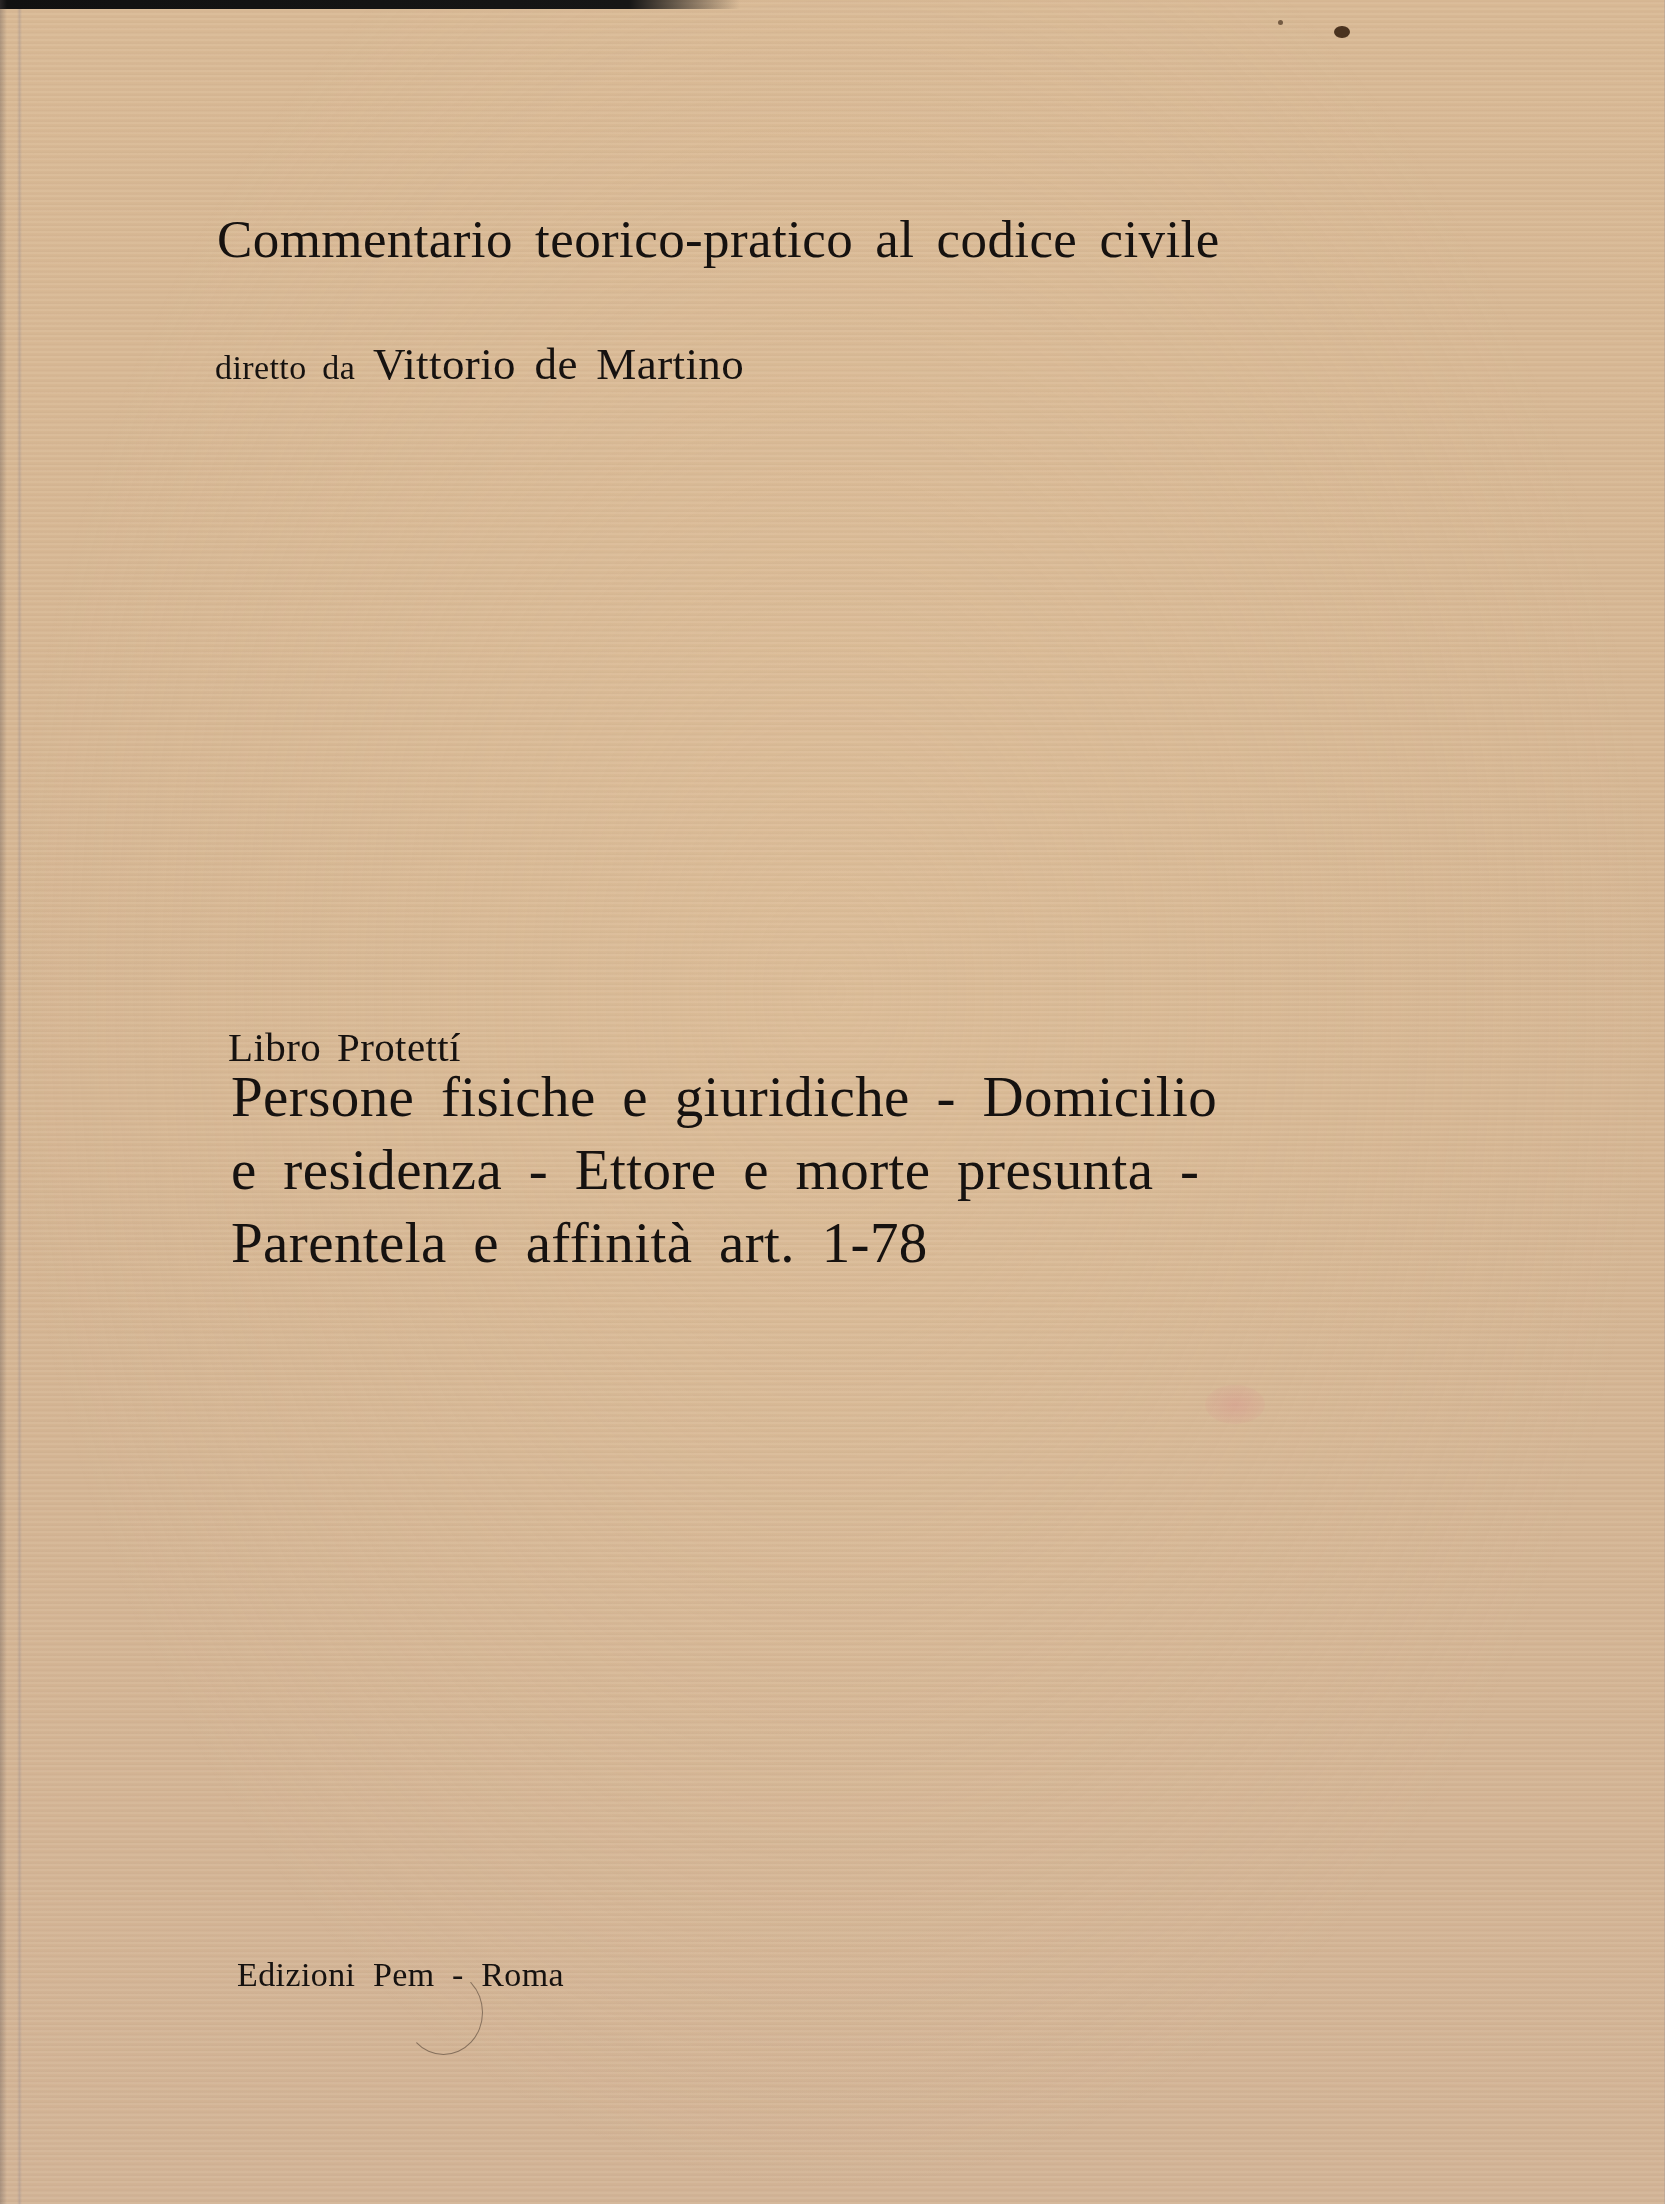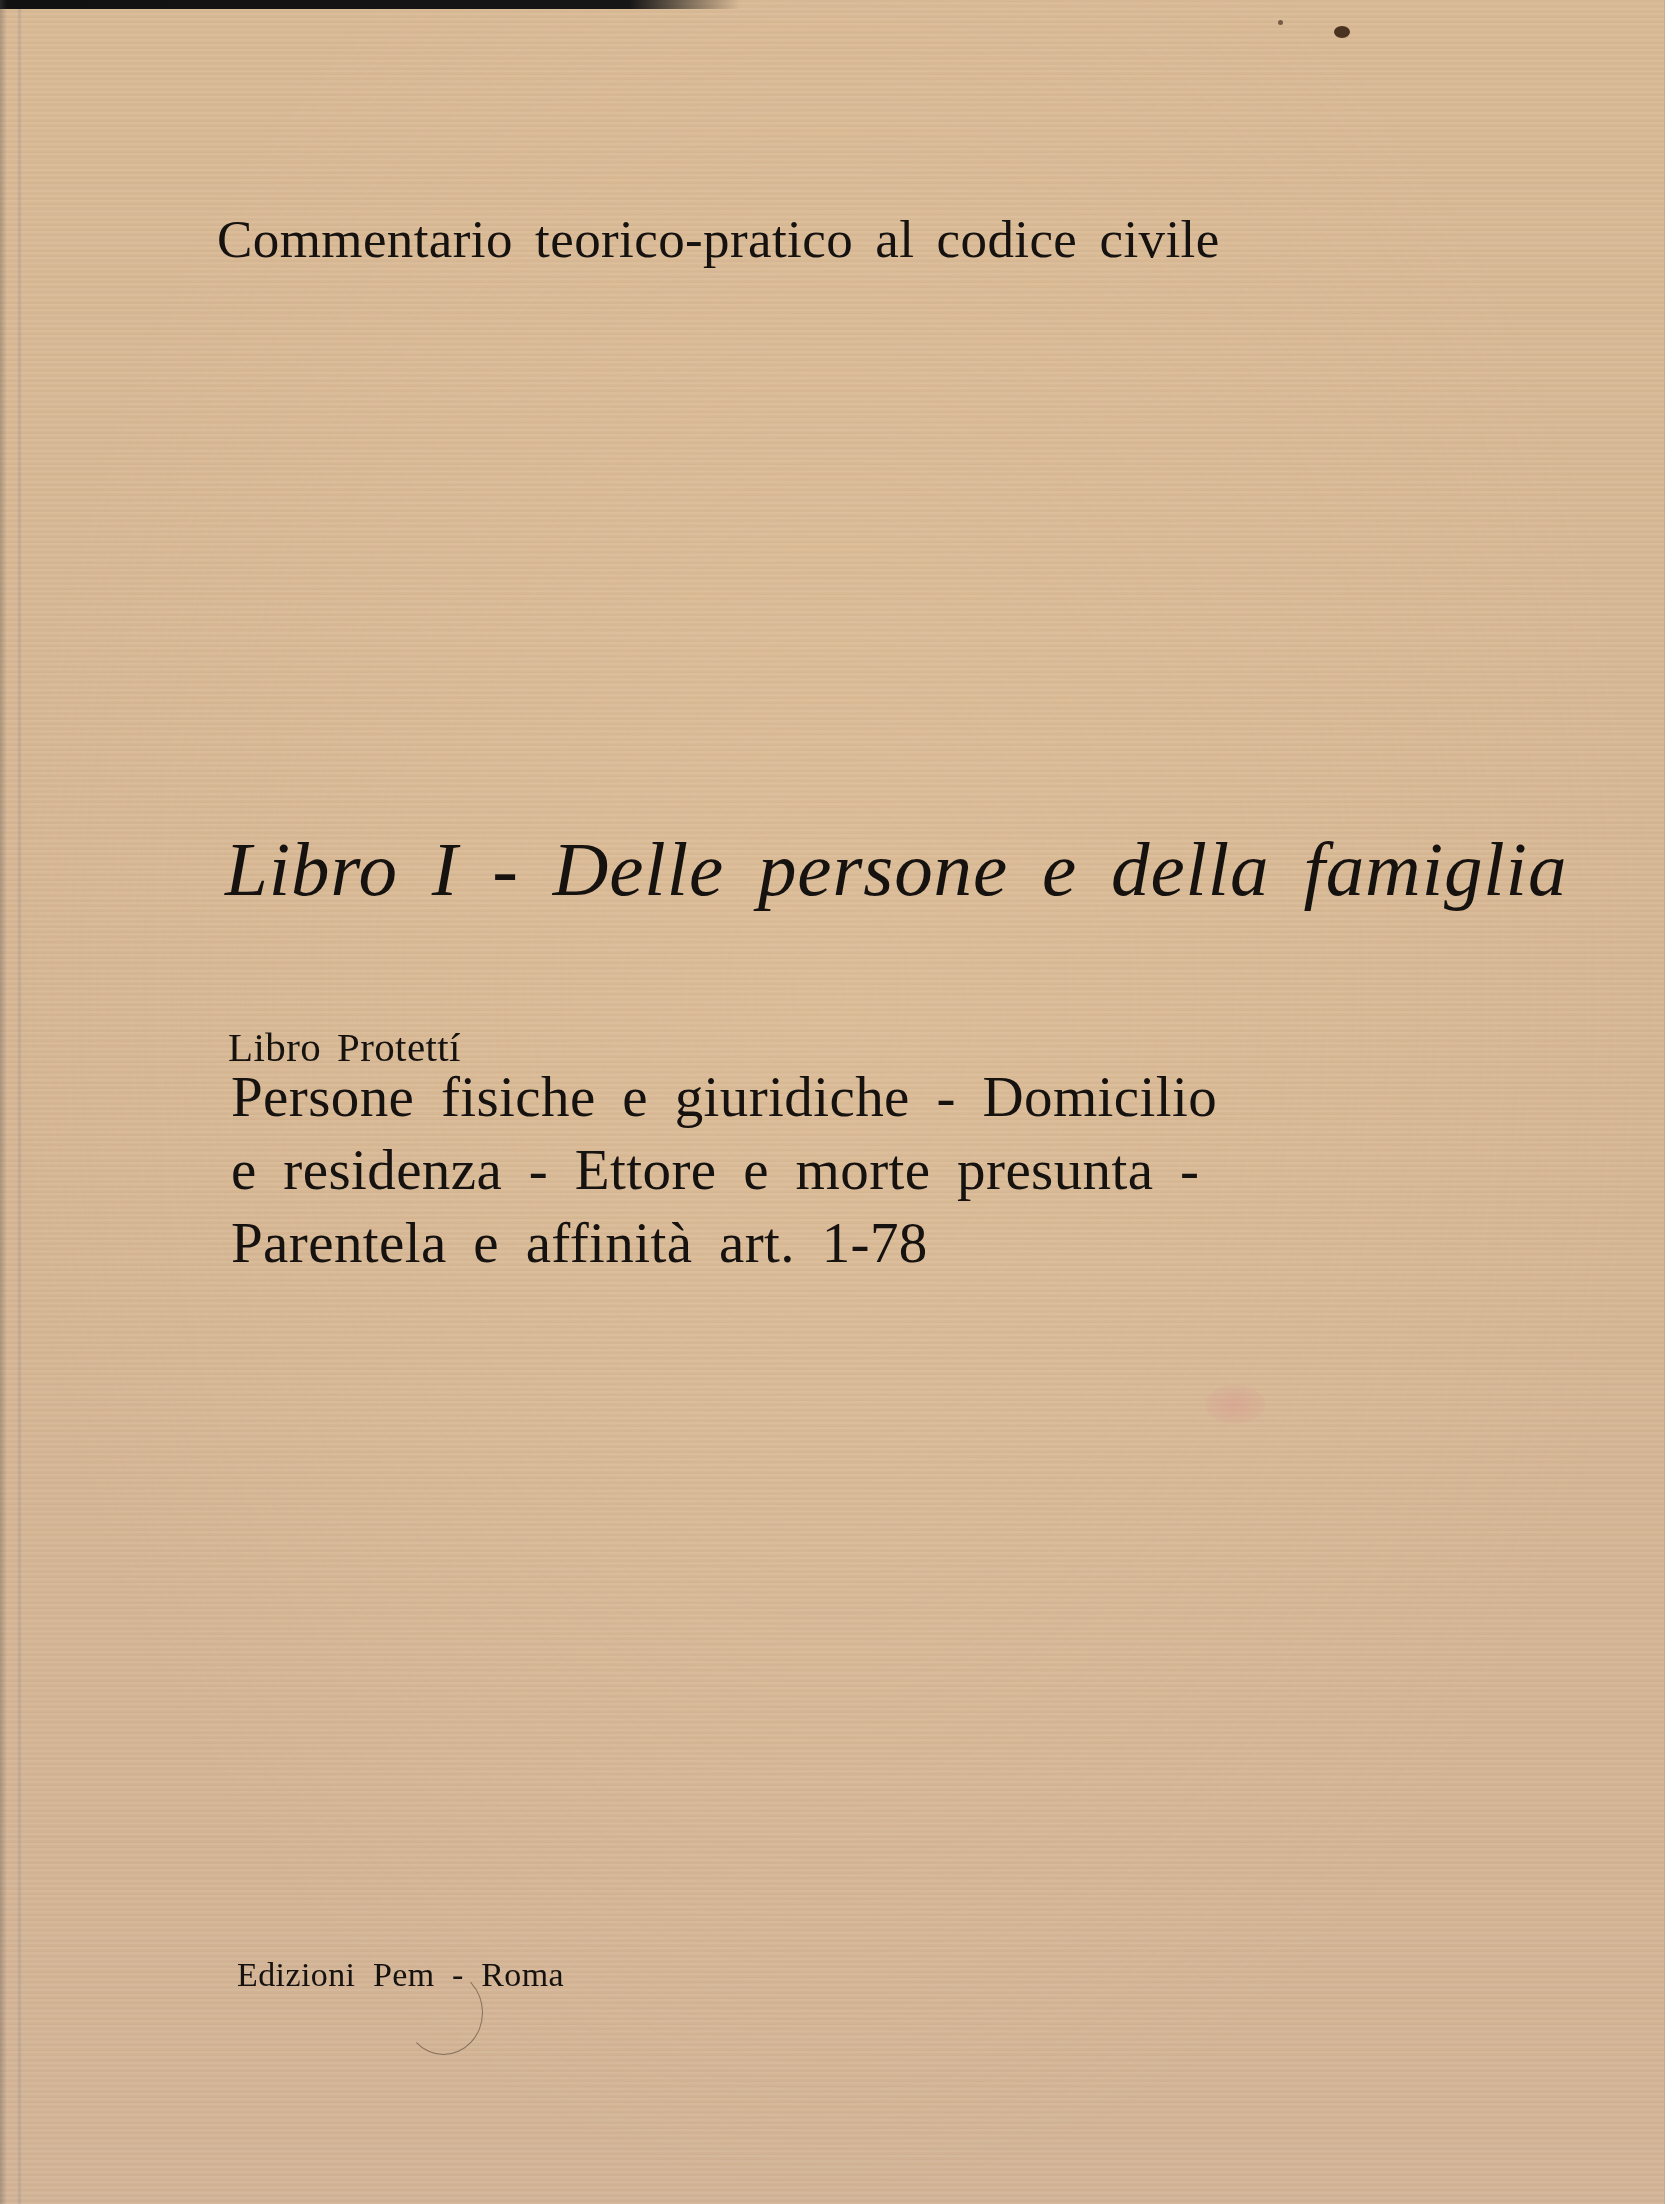--- a/index.html
+++ b/index.html
@@ -137,22 +137,25 @@
   <div class="left-shadow"></div>
   <div class="spine-crease"></div>
 
   <div class="speck" style="left:1334px;top:26px;width:15.5px;height:12px;"></div>
   <div class="speck" style="left:1278px;top:20px;width:5.2px;height:5.2px;opacity:0.7;"></div>
   <div class="stain"></div>
   <div class="scratch"></div>
 
   <div class="text series-title">Commentario teorico-pratico al codice civile</div>
 
+  <div class="text director-line">
+    <span class="prefix">diretto da</span>
+    <span>Vittorio de Martino</span>
+  </div>
 
-  <div class="text book-title">Libro I - Delle persone e della famiglia</div>
 
   <div class="text author">Libro Protettí</div>
 
   <div class="text subtitle">
     <div>Persone fisiche e giuridiche - Domicilio</div>
     <div>e residenza - Ettore e morte presunta -</div>
     <div>Parentela e affinità art. 1-78</div>
   </div>
 
   <div class="text publisher">Edizioni Pem - Roma</div>

